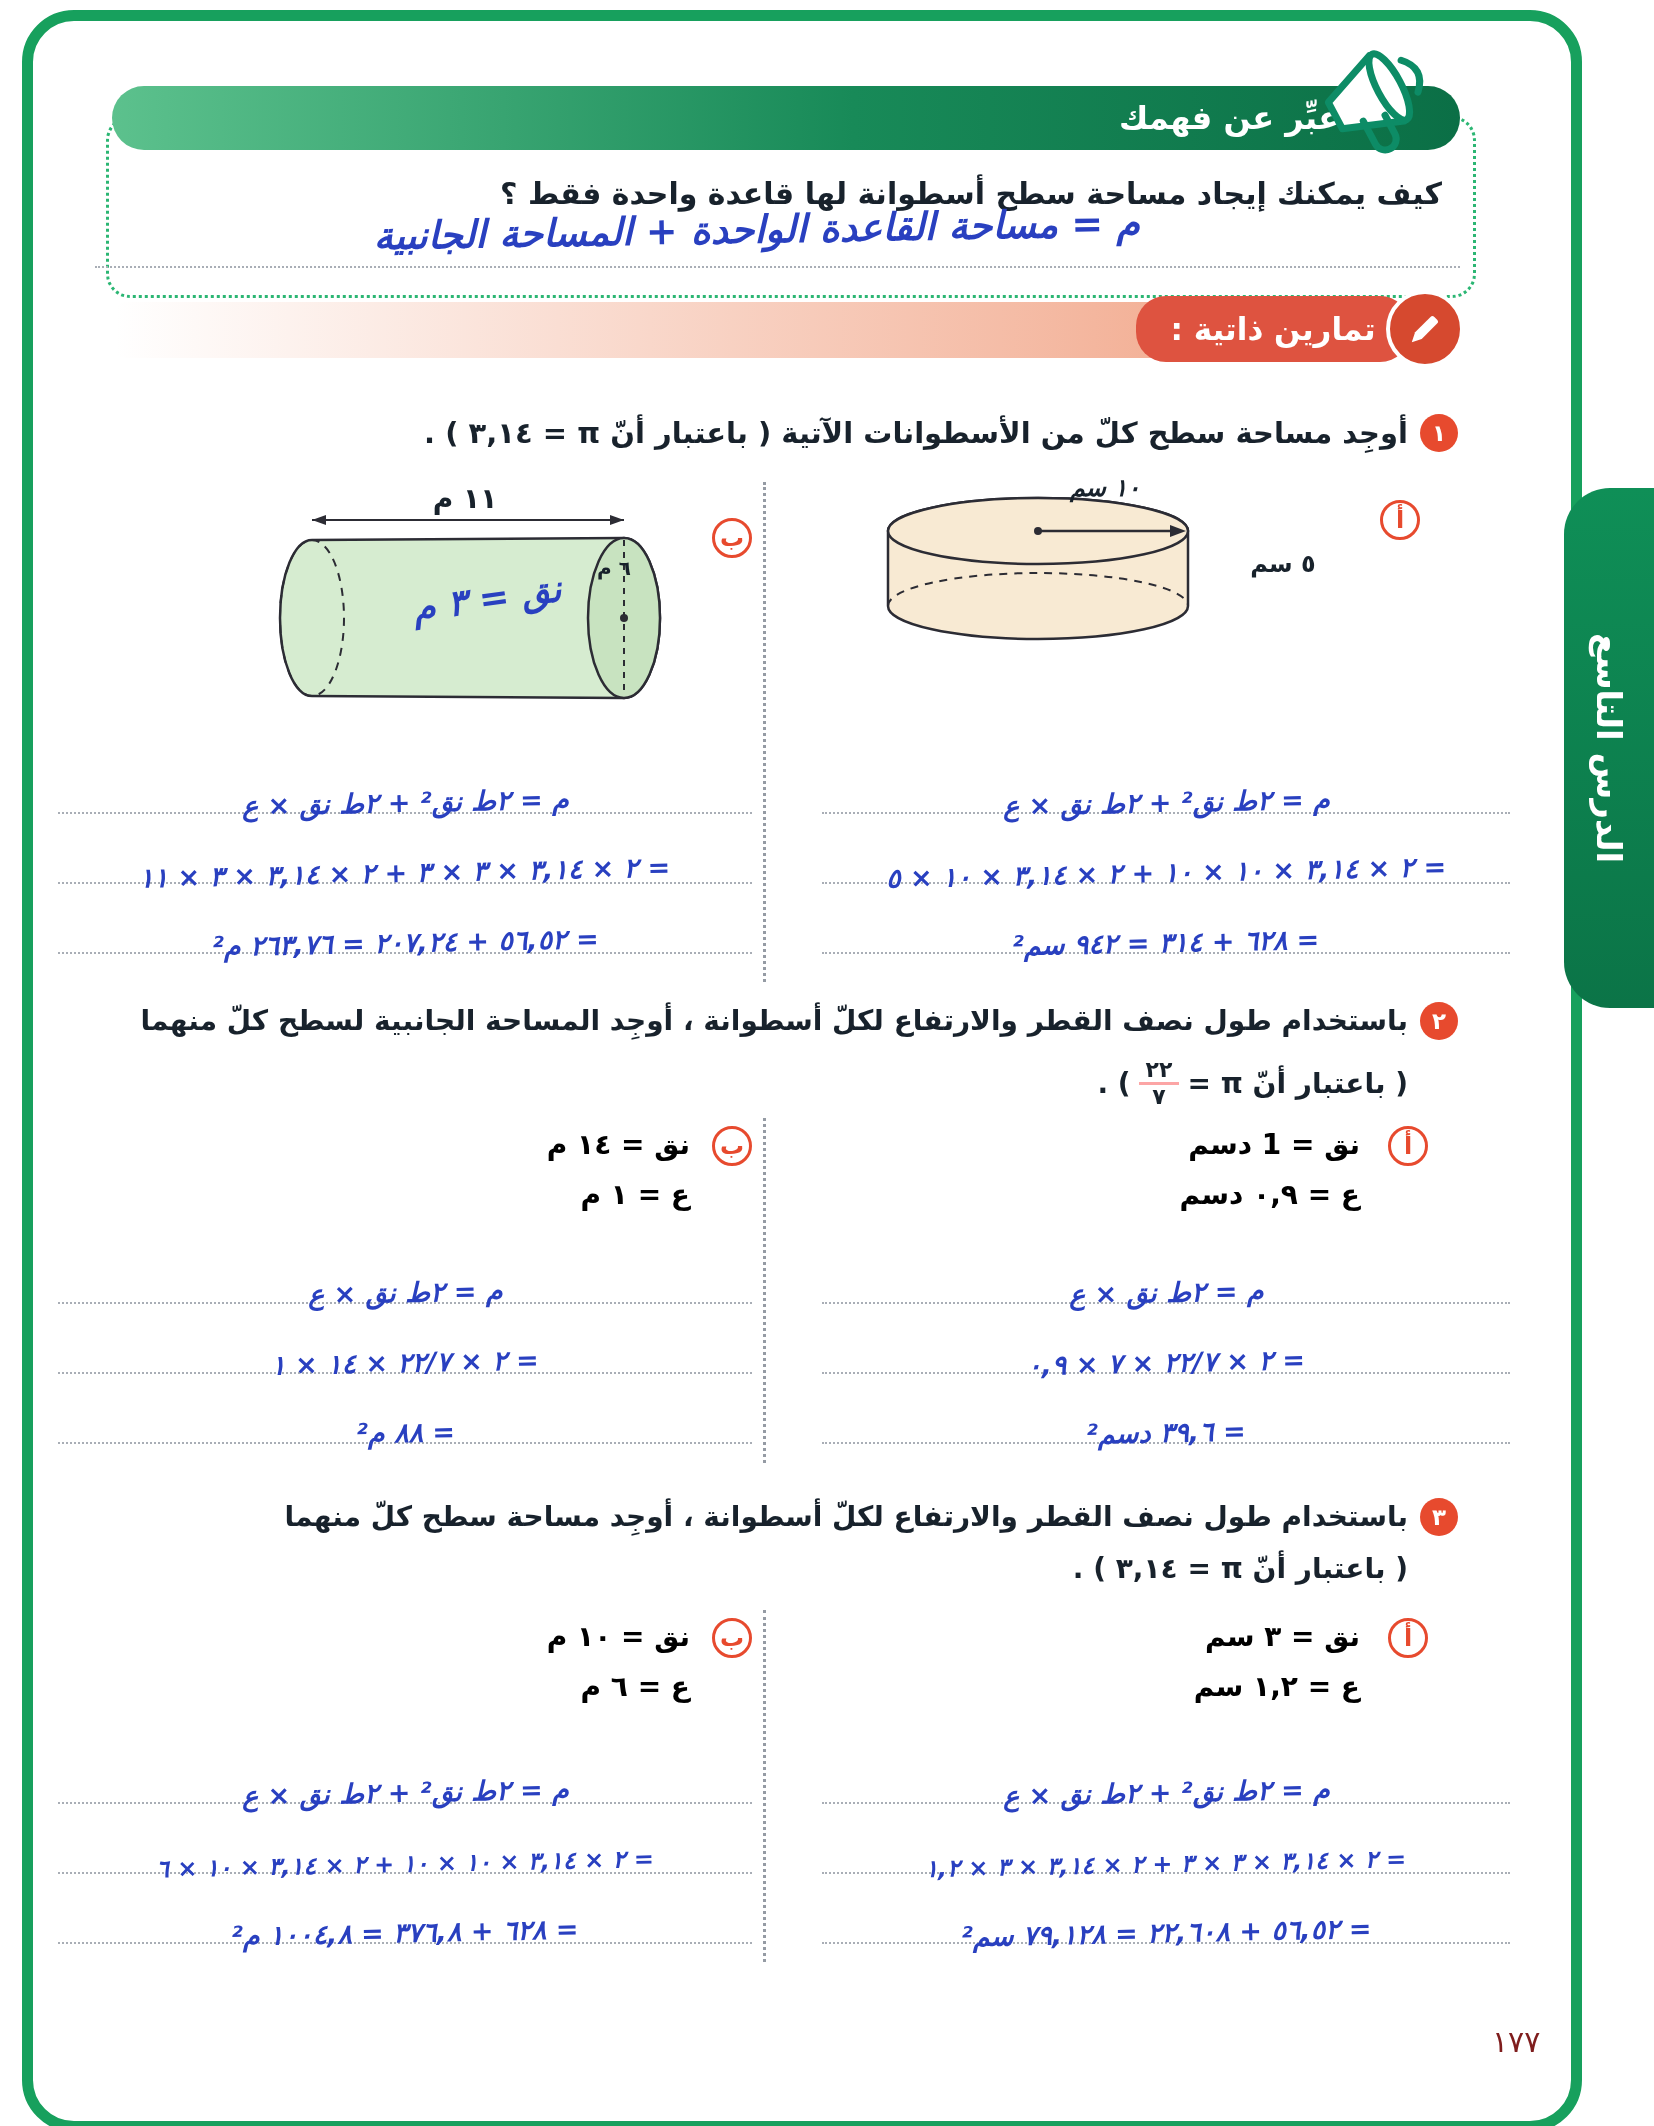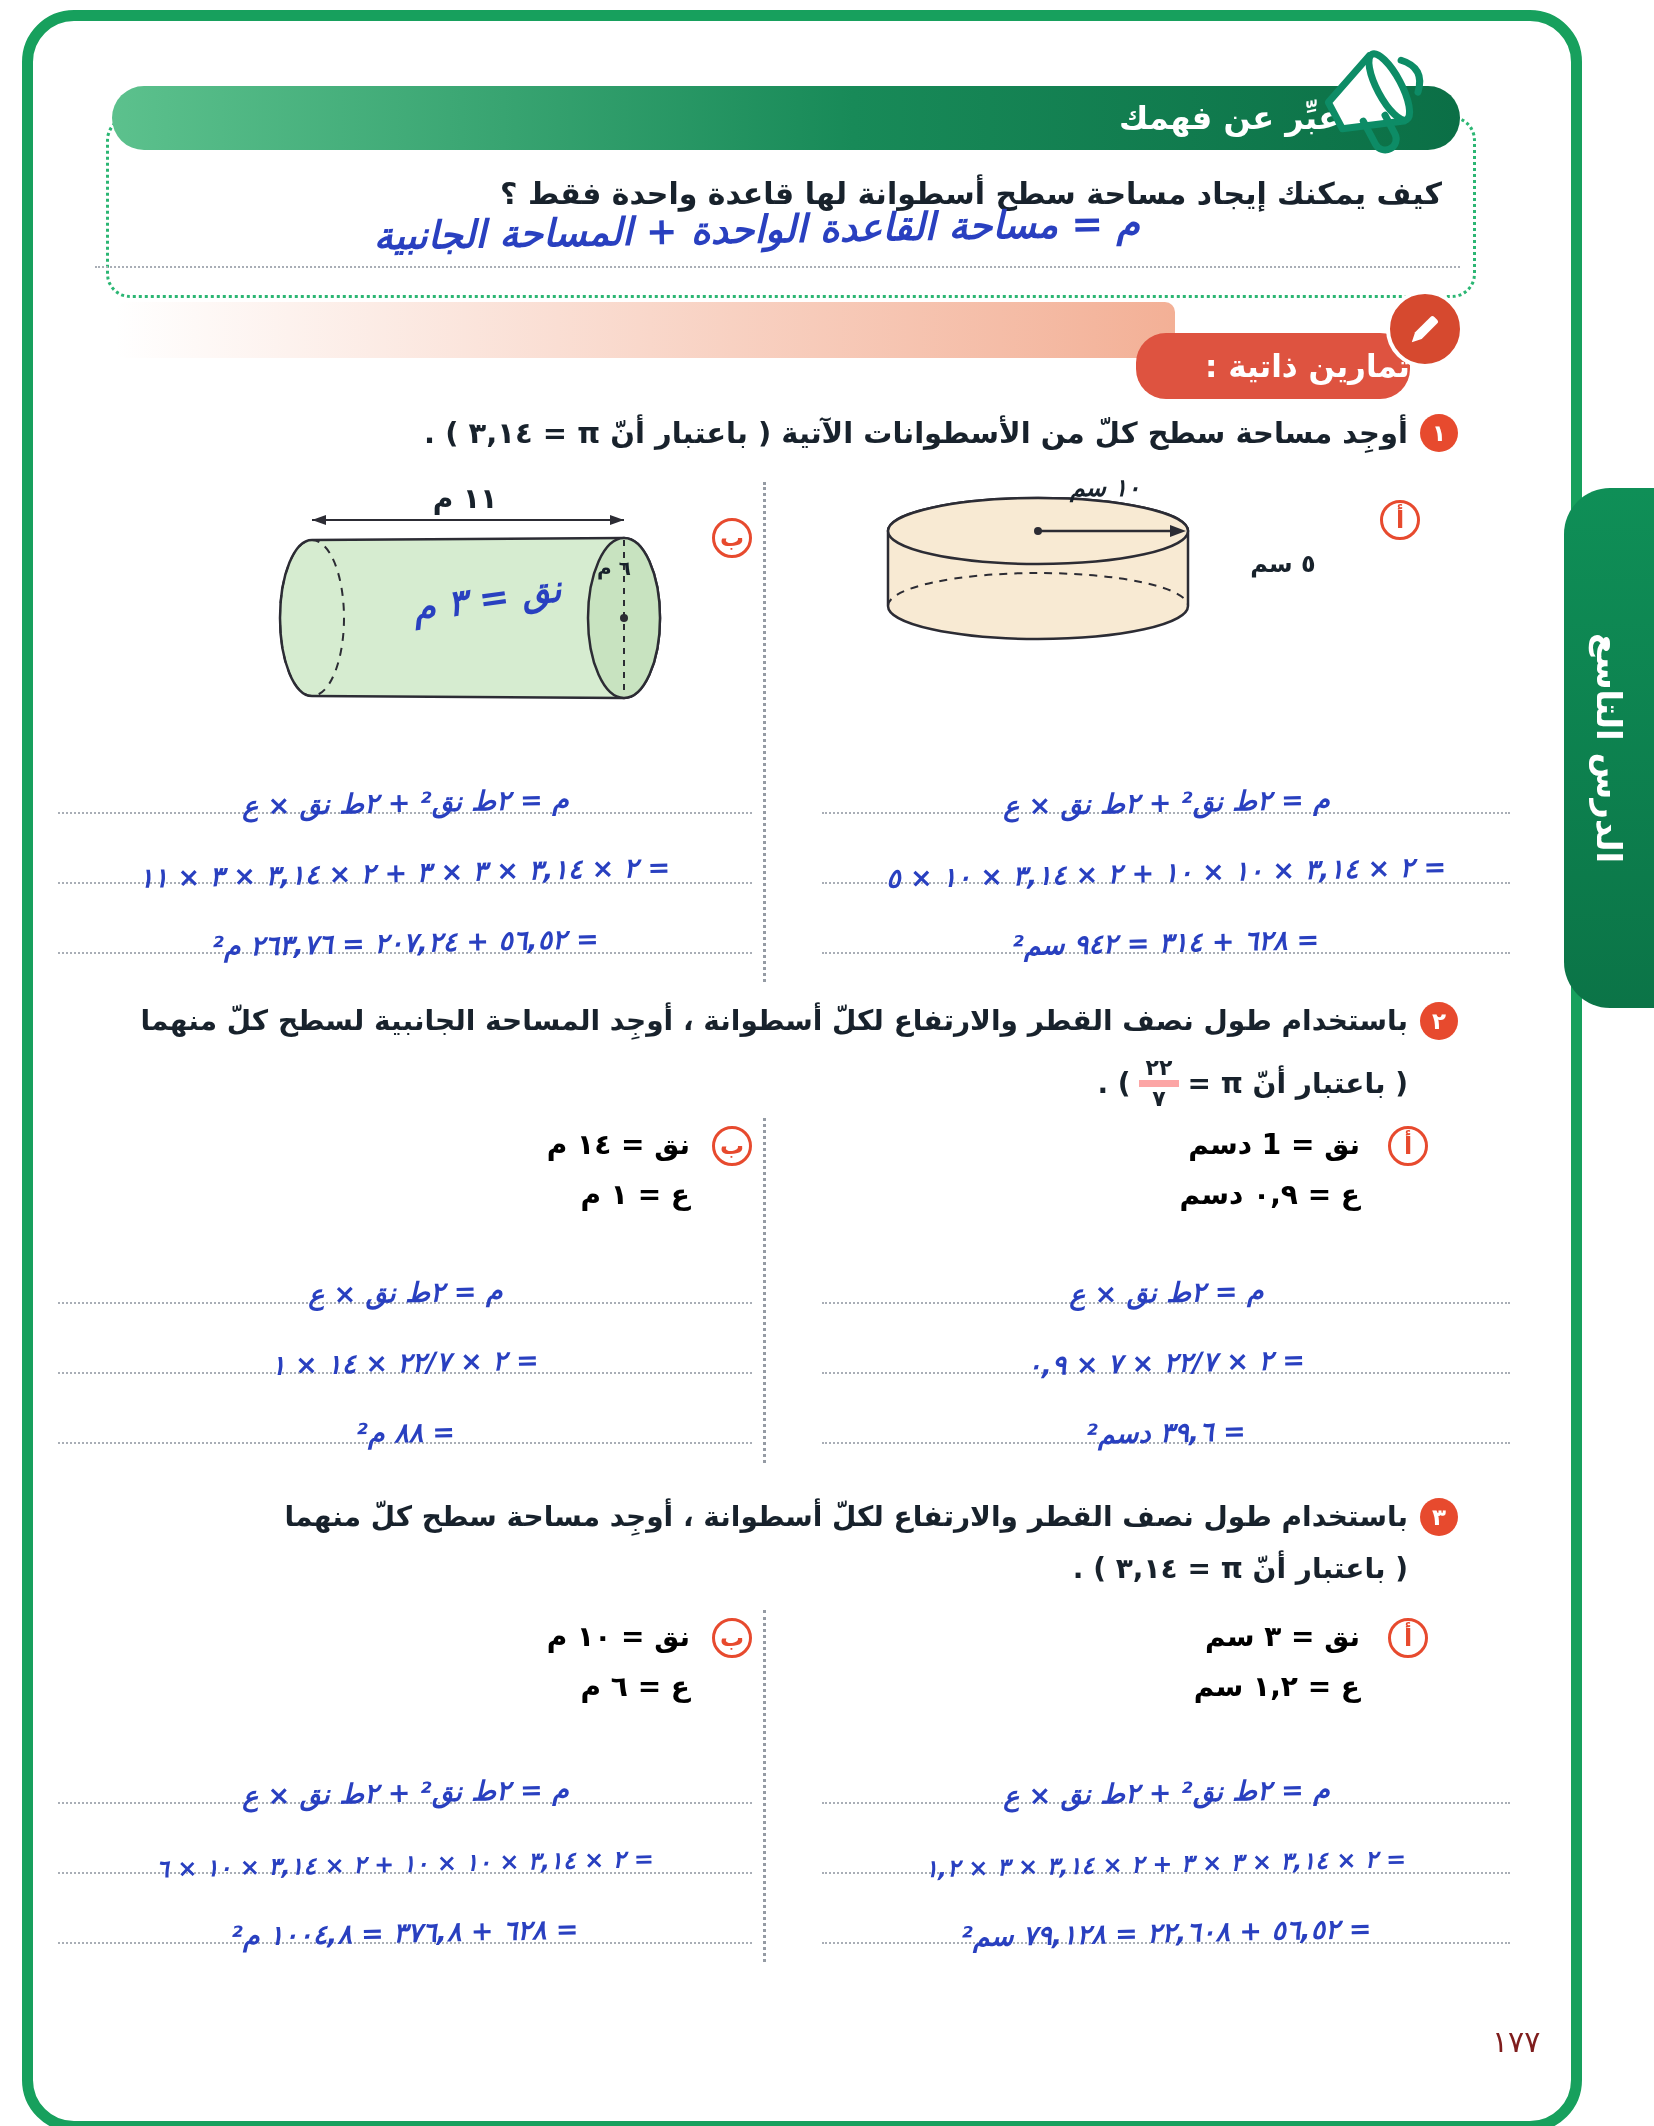--- a/index.html
+++ b/index.html
@@ -23,34 +23,34 @@
     display:flex;align-items:center;justify-content:flex-start;padding-right:120px;box-sizing:border-box;}
   .banner-green span{color:#fff;font-weight:bold;font-size:32px;}
   .question{left:180px;top:176px;width:1262px;text-align:right;font-weight:bold;font-size:30px;color:#18222c;white-space:nowrap;}
   .hand{color:#2940c0;font-weight:bold;font-style:italic;letter-spacing:0.5px;}
   .answer-hand{left:105px;top:210px;width:1035px;text-align:right;font-size:38px;white-space:nowrap;transform:rotate(-1deg);}
   .answer-line{left:95px;top:266px;width:1365px;border-bottom:2px dotted #a9aeb6;height:0;}
   
   .orange-strip{left:115px;top:302px;width:1060px;height:56px;
     background:linear-gradient(to right, rgba(243,176,146,0) 0%, #f3b096 100%);border-radius:10px;}
   .orange-box{left:1136px;top:296px;width:274px;height:66px;background:#de5340;border-radius:30px;
-    display:flex;align-items:center;justify-content:flex-start;margin-top:37px;}
+    display:flex;align-items:center;justify-content:center;}
   .orange-box span{color:#fff;font-weight:bold;font-size:31px;}
   .pencil-circle{left:1386px;top:290px;width:78px;height:78px;border-radius:50%;background:#d6492f;
     border:4px solid #fff;display:flex;align-items:center;justify-content:center;box-sizing:border-box;}
   
   .num-badge{width:38px;height:38px;border-radius:50%;background:#e74a2e;color:#fff;font-weight:bold;
     font-size:23px;display:flex;align-items:center;justify-content:center;}
   .letter-badge{width:40px;height:40px;border-radius:50%;background:#fff;border:3px solid #e74a2e;color:#e74a2e;
     font-weight:bold;font-size:24px;display:flex;align-items:center;justify-content:center;box-sizing:border-box;}
   
   .prompt{text-align:right;font-weight:bold;font-size:29px;color:#18222c;white-space:nowrap;}
   .pi-row{display:flex;align-items:center;justify-content:flex-start;font-weight:bold;font-size:28px;color:#18222c;}
   .frac{display:inline-flex;flex-direction:column;align-items:center;line-height:1.05;font-size:22px;margin:0 8px;}
-  .frac .top{border-bottom:7px solid #fca5a5;padding:0 7px;}
+  .frac .top{border-bottom:3px solid #fca5a5;padding:0 7px;}
   
   .given{font-weight:bold;font-size:28px;color:#000000;text-align:right;white-space:nowrap;}
   
   .vsep{border-left:3px dotted #959ba4;width:0;}
   
   .ans-row{height:52px;border-bottom:2px dotted #a9aeb6;display:flex;align-items:flex-end;justify-content:center;}
   .ans-row .hand{font-size:27px;white-space:nowrap;transform:translateY(6px) rotate(-1.2deg);}
   .fig-label{font-weight:bold;color:#18222c;text-align:center;}
 </style>
 </head>

